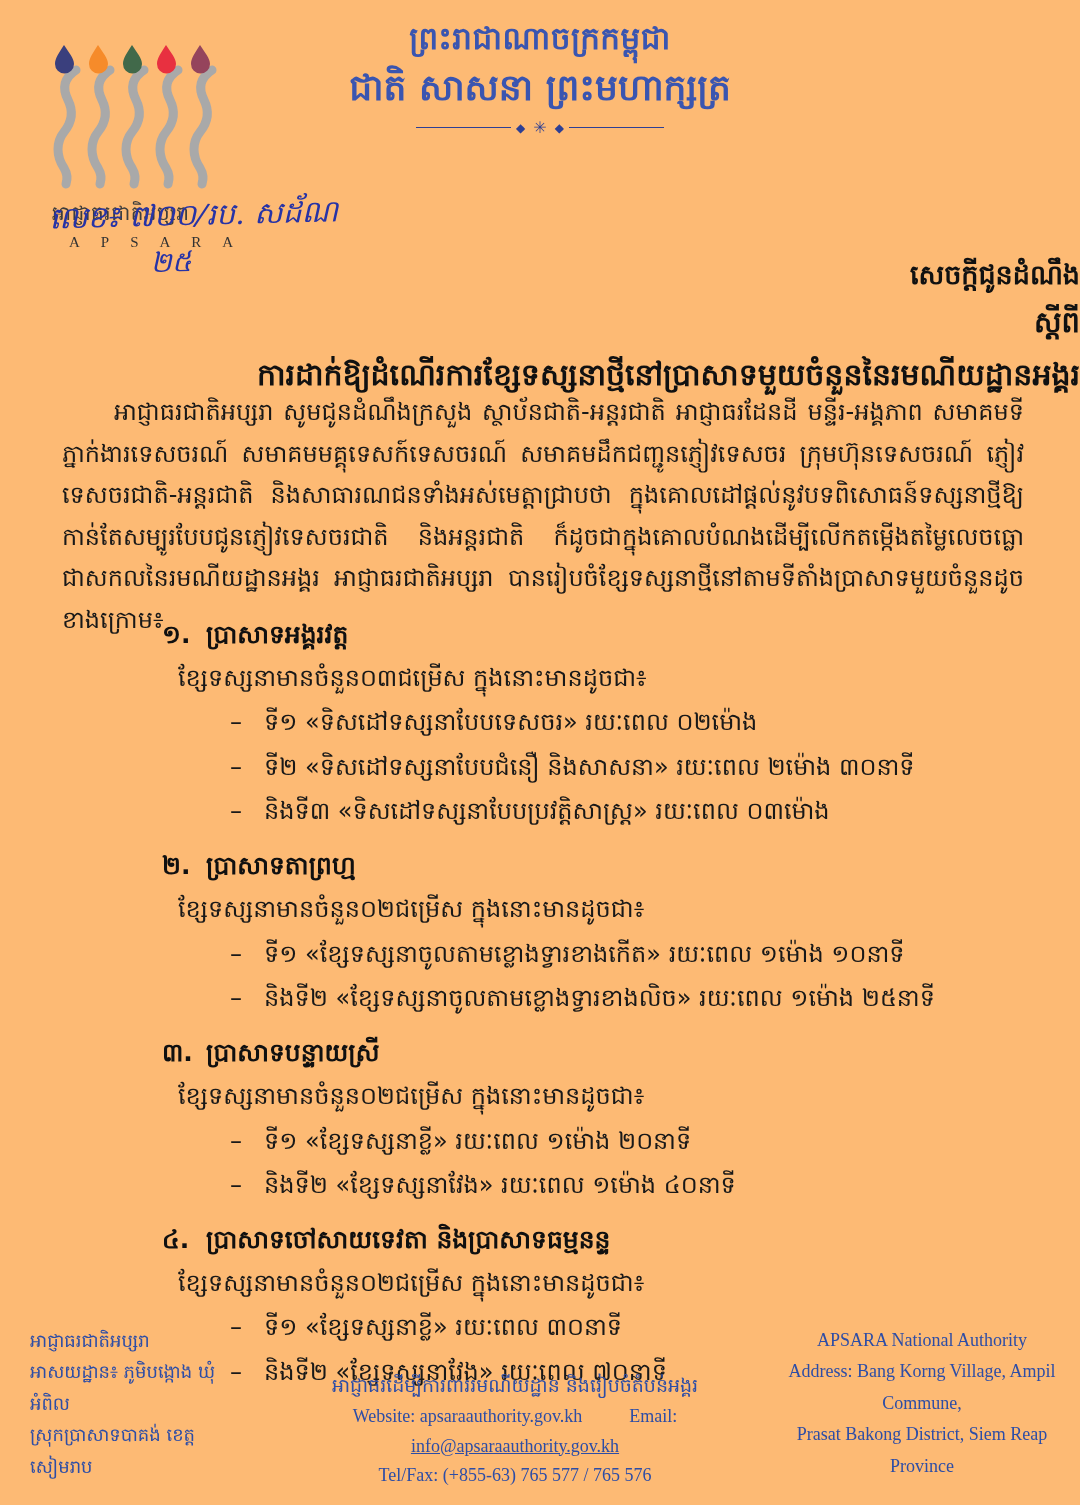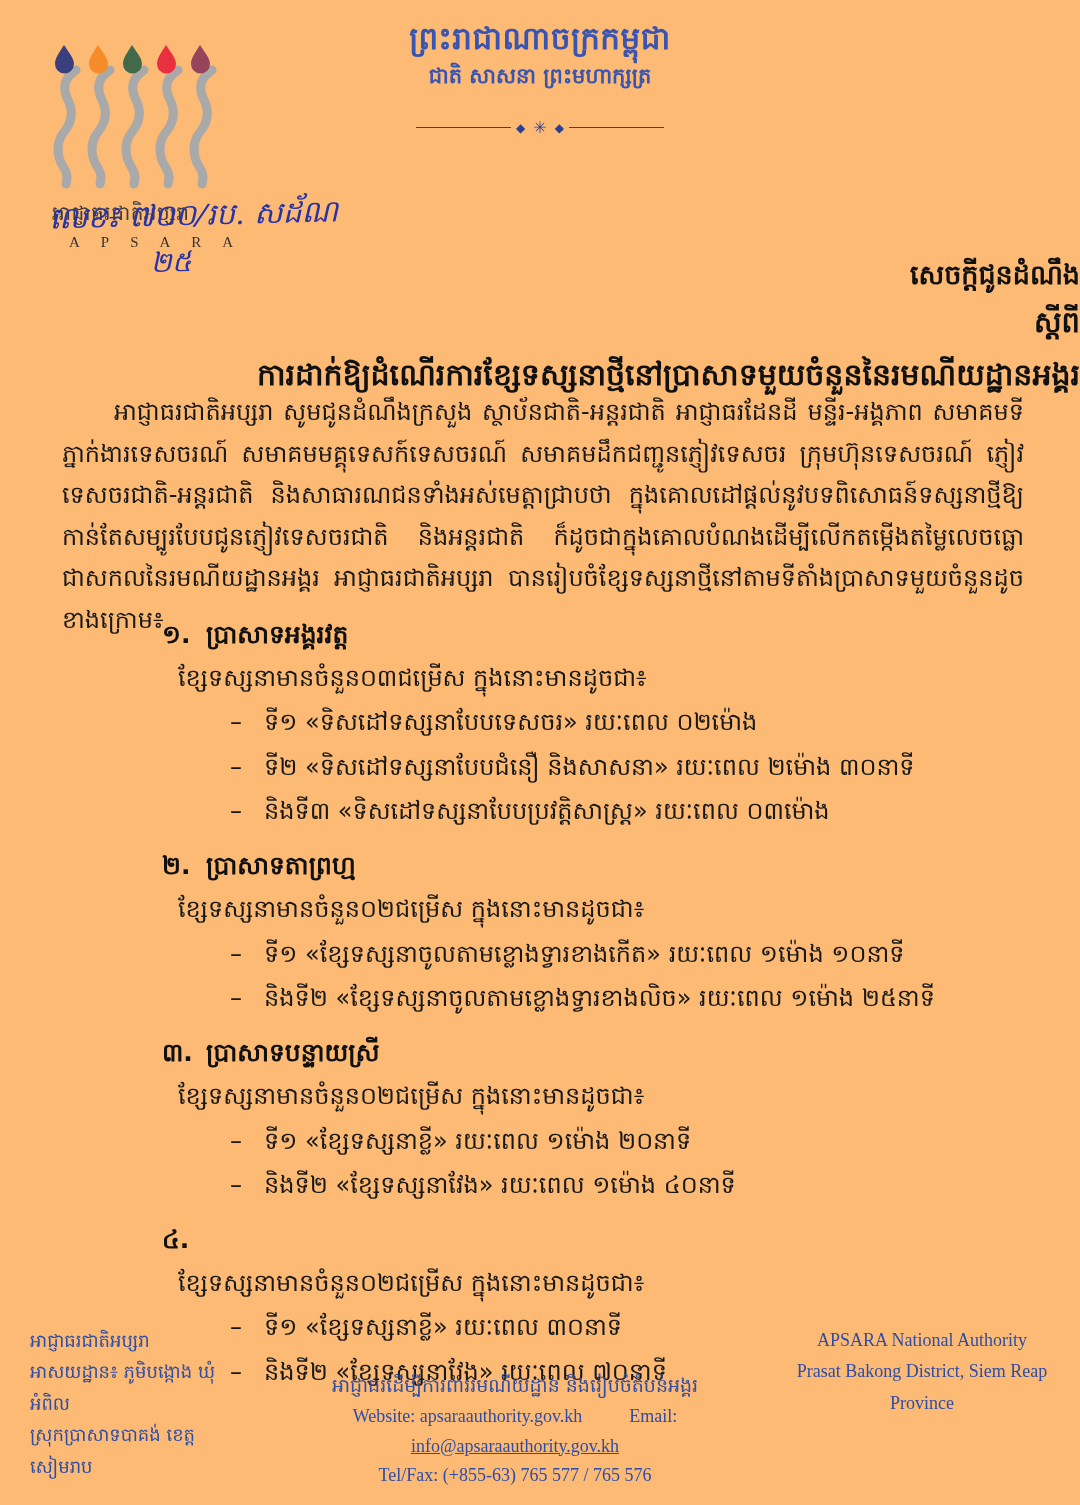--- a/index.html
+++ b/index.html
@@ -13,21 +13,21 @@
     color:#1c1c1c;
     overflow:hidden;
   }
 
   
   .kingdom {
     position:absolute; top:16px; left:0; width:100%;
     text-align:center; color:#3a55b0;
   }
   .kingdom-line1 { font-size:31px; font-weight:bold; line-height:1.45; letter-spacing:.5px; }
-  .kingdom-line2 { font-size:21px; font-weight:bold; line-height:1.5; }
+  .kingdom-line2 { font-size:36px; font-weight:bold; line-height:1.5; }
   .divider {
     position:absolute; top:118px; left:0; width:100%;
     display:flex; align-items:center; justify-content:center;
     color:#2d3f94; font-size:15px;
   }
   .divider .rule { width:95px; border-top:1px solid #2d3f94; }
   .divider .gem  { margin:0 5px; font-size:12px; }
   .divider .star { margin:0 3px; font-size:16px; }
 
   
@@ -180,20 +180,21 @@
       </div>
       <div class="bullet">
         <span class="bullet-dash">–</span>
         <span>និងទី២ «ខ្សែទស្សនាវែង» រយៈពេល ១ម៉ោង ៤០នាទី</span>
       </div>
     </div>
 
     <div class="section">
       <div class="section-head">
         <span class="section-num">៤.</span>
+        <span>ប្រាសាទចៅសាយទេវតា និងប្រាសាទធម្មនន្ទ</span>
       </div>
       <div class="section-intro">ខ្សែទស្សនាមានចំនួន០២ជម្រើស ក្នុងនោះមានដូចជា៖</div>
       <div class="bullet">
         <span class="bullet-dash">–</span>
         <span>ទី១ «ខ្សែទស្សនាខ្លី» រយៈពេល ៣០នាទី</span>
       </div>
       <div class="bullet">
         <span class="bullet-dash">–</span>
         <span>និងទី២ «ខ្សែទស្សនាវែង» រយៈពេល ៧០នាទី</span>
       </div>
@@ -213,17 +214,18 @@
         <span>Website:</span>
         <span>apsaraauthority.gov.kh</span>
         <span class="spacer"></span>
         <span>Email:</span>
         <a href="#" class="email-link">info@apsaraauthority.gov.kh</a>
       </div>
       <div class="footer-contact">Tel/Fax: (+855-63) 765 577 / 765 576</div>
     </div>
     <div class="footer-right">
       <div>APSARA National Authority</div>
+      <div>Address: Bang Korng Village, Ampil Commune,</div>
       <div>Prasat Bakong District, Siem Reap Province</div>
     </div>
   </div>
 
 </div>
 
 </body></html>

